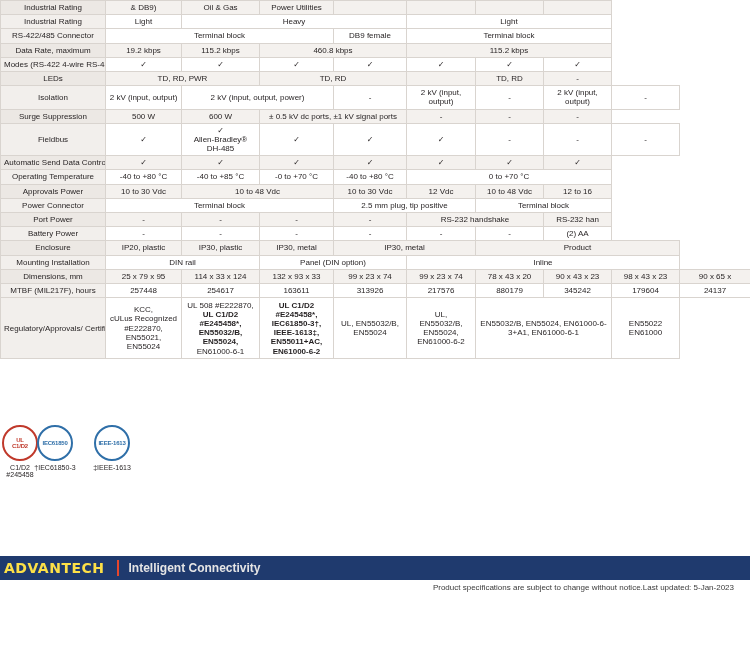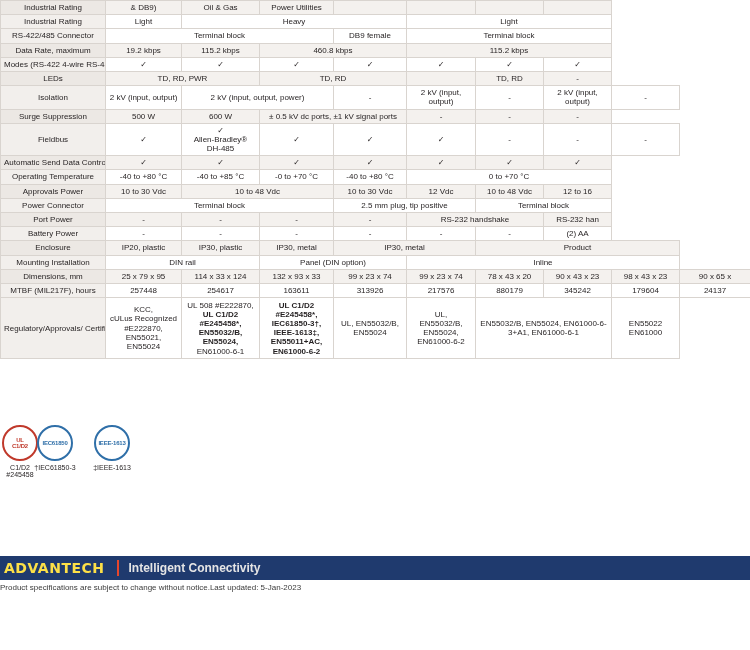--- a/index.html
+++ b/index.html
@@ -113,23 +113,23 @@
     font-weight: bold;
   }
   .footer-note {
     position: absolute;
     left: 0;
     top: 583px;
     width: 750px;
     font-size: 8px;
     color: #3b3b3b;
     display: flex;
-    justify-content: flex-start;
-  }
-  .footer-note .right { padding-right: 4px; }
+    justify-content: flex-end;
+  }
+  .footer-note .right { padding-right: 16px; }
 </style>
 </head>
 <body>
 
 <div id="sheet">
 
   <table class="spec">
     <colgroup>
       <col style="width:105px">
       <col style="width:76px">

